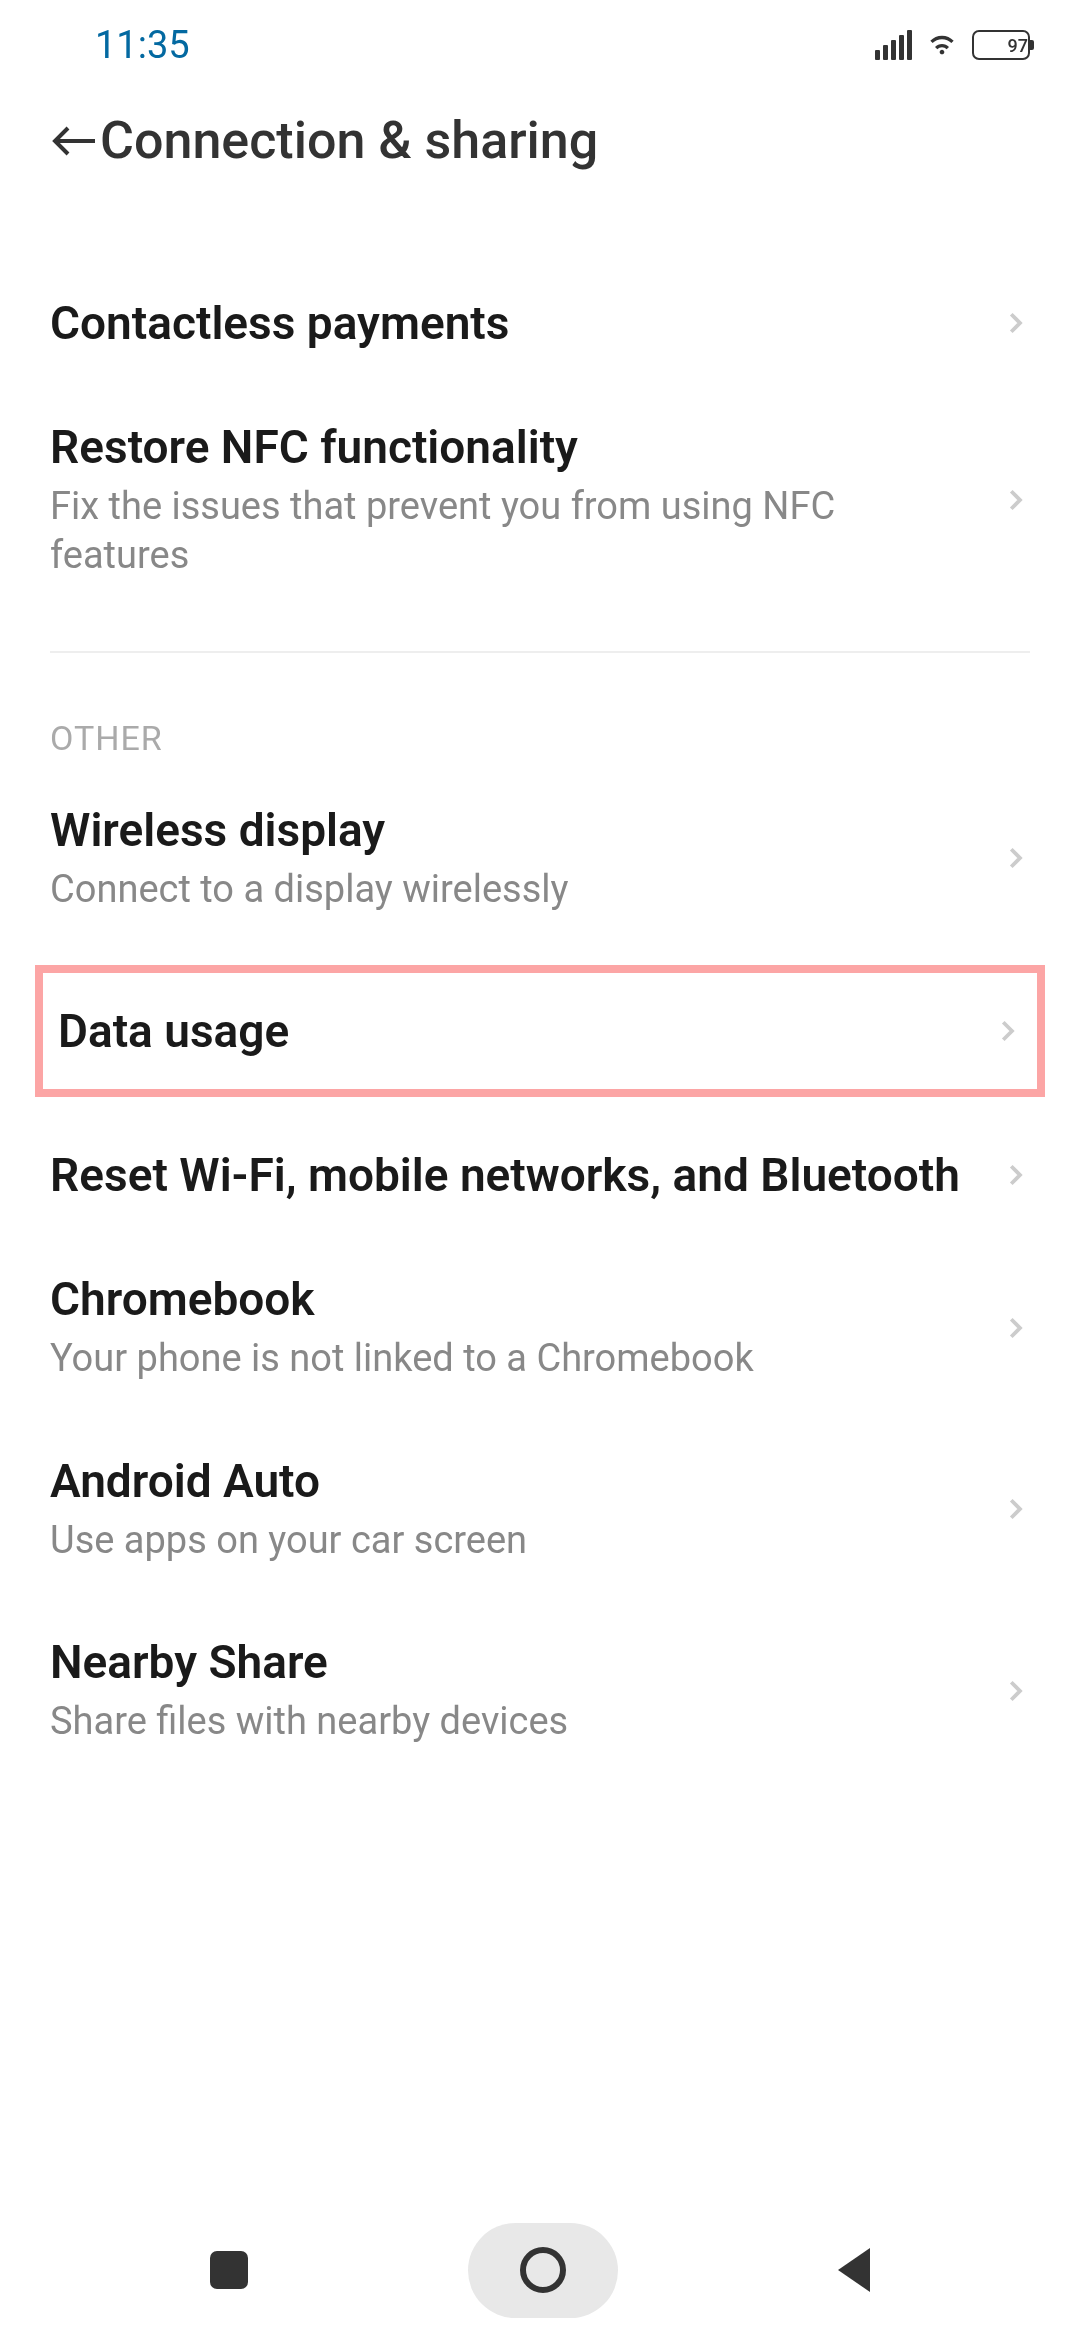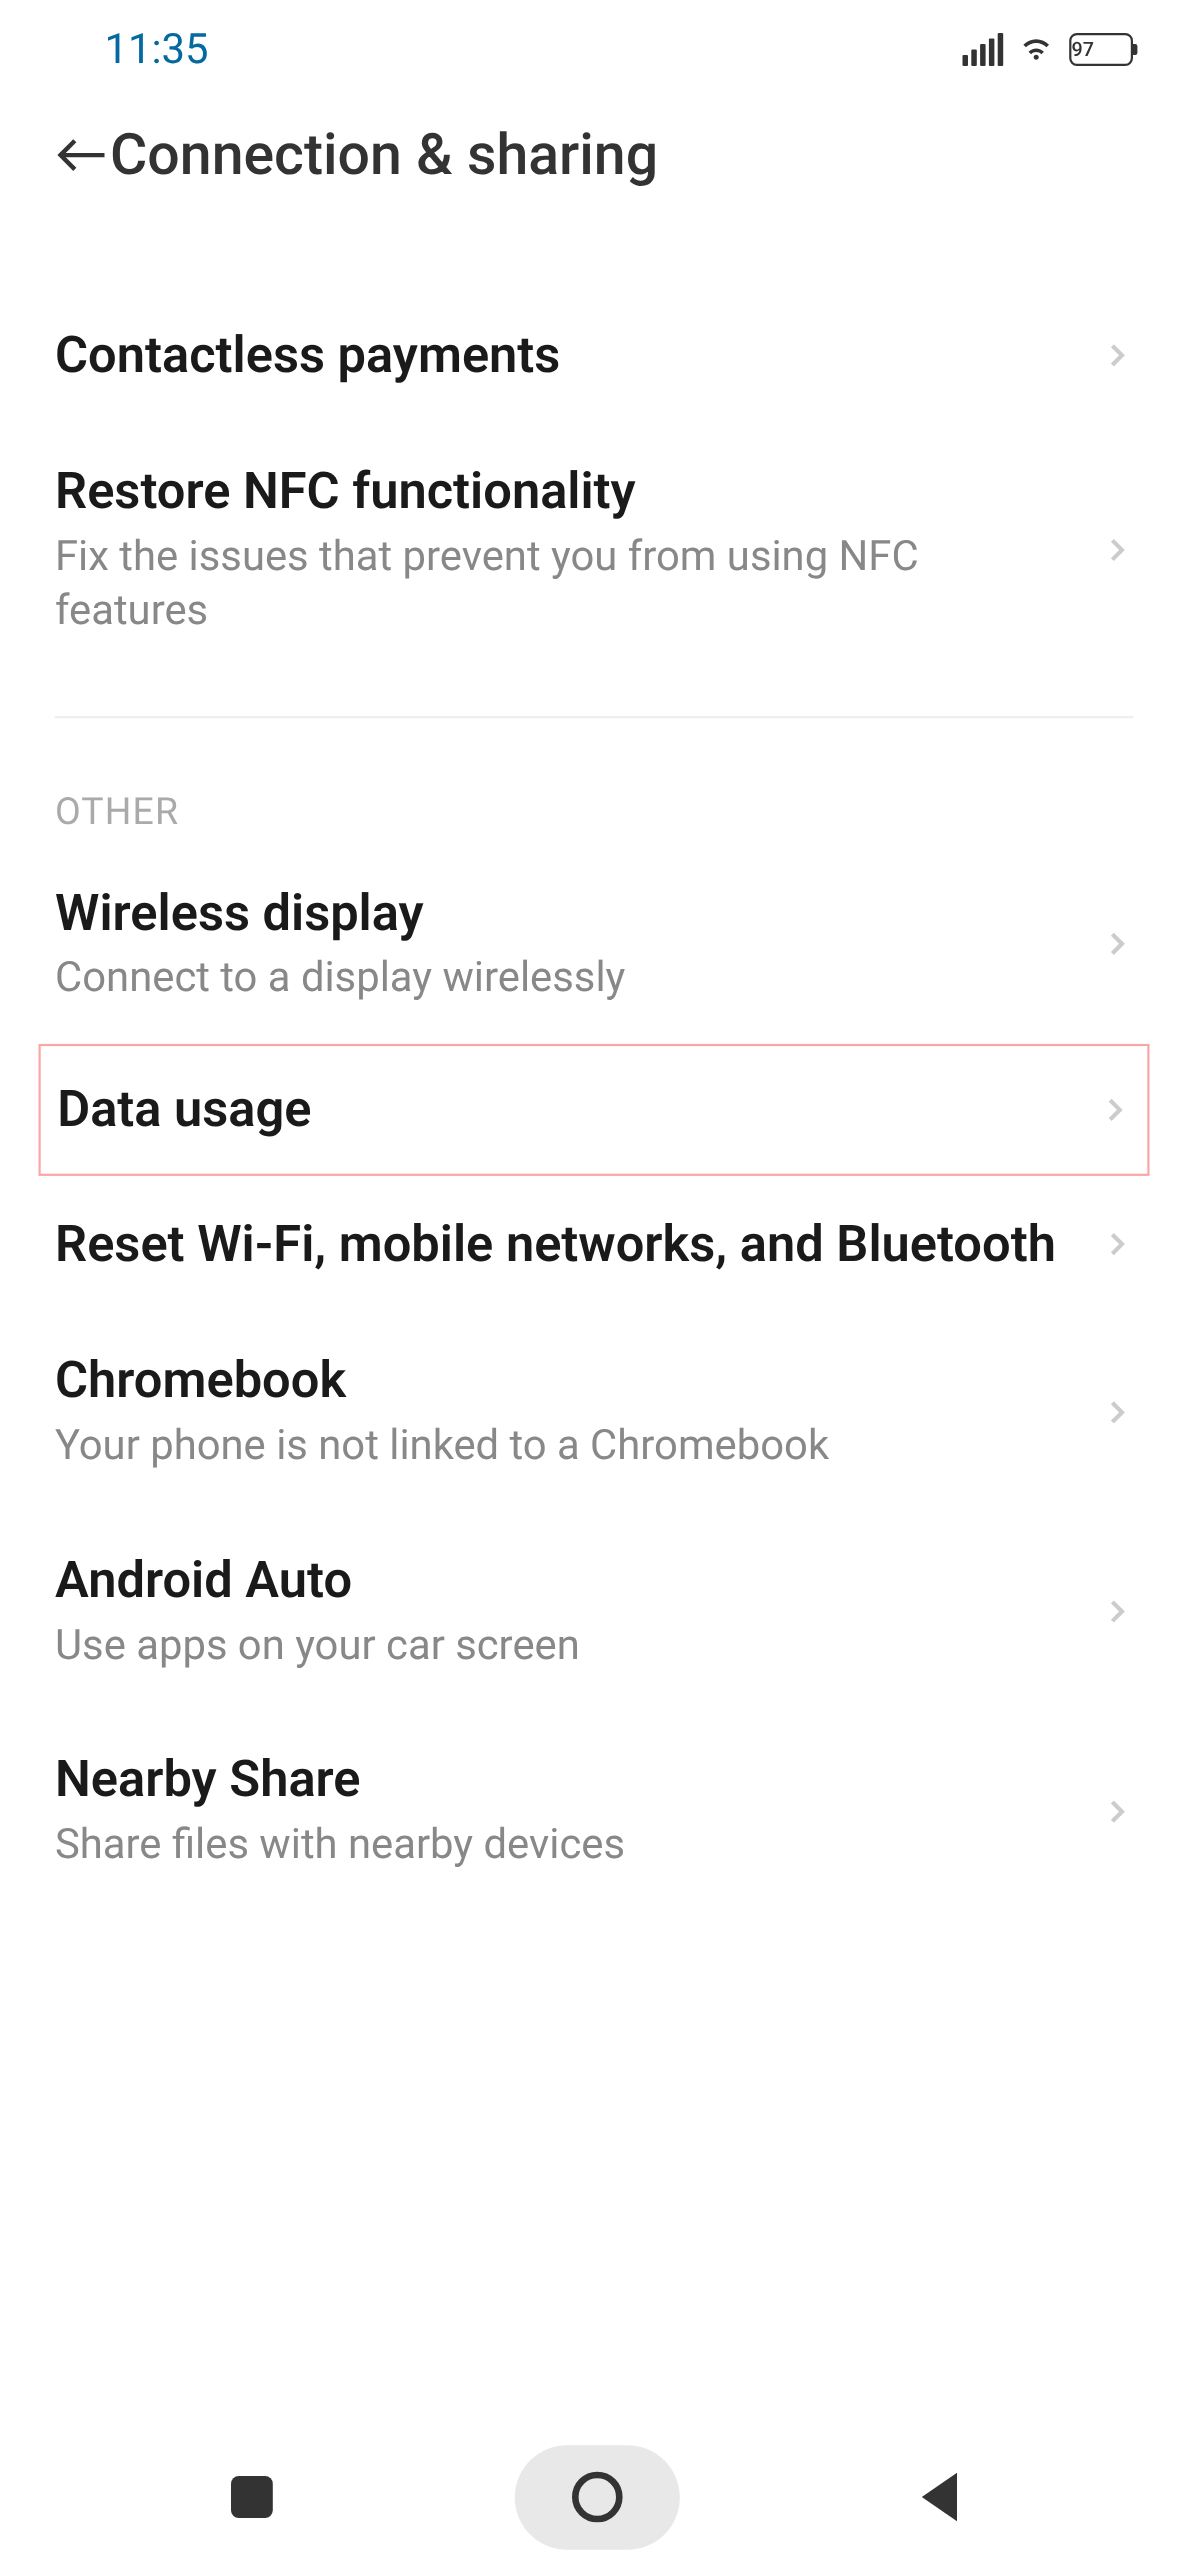--- a/index.html
+++ b/index.html
@@ -55,21 +55,21 @@
     }
     
     .battery-icon {
       width: 58px;
       height: 30px;
       border: 2.5px solid #333;
       border-radius: 7px;
       position: relative;
       display: flex;
       align-items: center;
-      justify-content: flex-start;
+      justify-content: flex-end;
     }
     
     .battery-icon::after {
       content: '';
       position: absolute;
       right: -6px;
       top: 8px;
       width: 4px;
       height: 10px;
       background: #333;
@@ -148,22 +148,22 @@
     
     .section-header {
       font-size: 34px;
       color: #aaa;
       font-weight: 400;
       padding: 30px 50px 10px 50px;
       letter-spacing: 1px;
     }
     
     .highlighted-item {
-      border: 2px solid #fca5a5;
-      margin: 0 35px;
+      border: 8px solid #fca5a5;
+      margin: 16px 35px;
       padding: 31px 15px !important;
     }
     
     .nav-bar {
       position: absolute;
       bottom: 0;
       left: 0;
       right: 0;
       height: 140px;
       display: flex;

